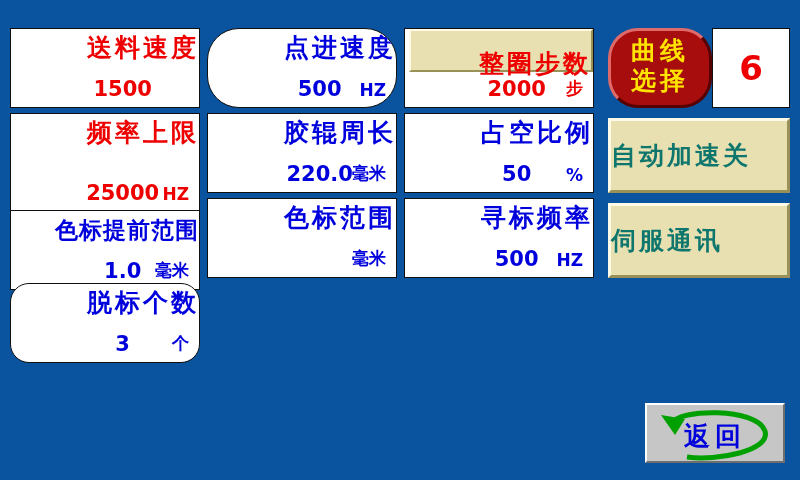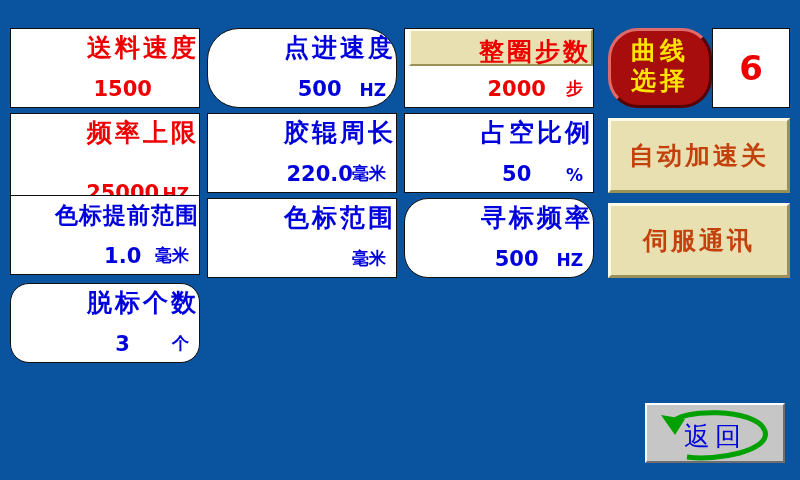--- a/index.html
+++ b/index.html
@@ -40,22 +40,22 @@
   
   .cell-title.banner {
     top: 0;
     left: 4px; right: 0;
     background: #e8e0b0;
     border-top: 2px solid #fdfbe8;
     border-left: 2px solid #fdfbe8;
     border-bottom: 2px solid #9a9159;
     border-right: 2px solid #9a9159;
     box-sizing: border-box;
-    padding-top: 3px;
-    height: 37px;
+    padding-top: 15px;
+    height: 43px;
     line-height: 36px;
   }
 
   .cell-value {
     position: absolute;
     bottom: 6px;
     left: 0;
     width: 72%;
     text-align: center;
     font-size: 21px;
@@ -107,28 +107,27 @@
   }
 
   .btn-beige {
     position: absolute;
     background: #e8e0b0;
     border-top: 3px solid #fdfbe8;
     border-left: 3px solid #fdfbe8;
     border-bottom: 3px solid #9a9159;
     border-right: 3px solid #9a9159;
     box-sizing: border-box;
-    color: #c2410c;
+    color: #0f766e;
     font-size: 25px;
     font-weight: bold;
     letter-spacing: 3px;
     text-align: center;
     display: flex;
     align-items: center;
-    justify-content: center;
   }
 
   
   .btn-return {
     position: absolute;
     left: 645px;
     top: 403px;
     width: 140px;
     height: 60px;
     background: #c6c6c6;
@@ -142,21 +141,21 @@
     position: absolute;
     left: 0; top: 0;
   }
   .btn-return .rlabel {
     position: absolute;
     left: 0; right: 0;
     top: 14px;
     text-align: center;
     color: #0000dd;
     font-size: 26px;
-    font-weight: normal;
+    font-weight: bold;
     letter-spacing: 5px;
   }
 </style>
 </head>
 <body>
 
 <div class="cell" style="left:10px; top:28px; width:190px; height:80px;">
   <div class="cell-title red">送料速度</div>
   <div class="cell-value red">1500</div>
   <div class="cell-unit red"></div>
@@ -185,32 +184,32 @@
   <div class="cell-value blue">220.0</div>
   <div class="cell-unit blue">毫米</div>
 </div>
 
 <div class="cell" style="left:404px; top:113px; width:190px; height:80px;">
   <div class="cell-title blue">占空比例</div>
   <div class="cell-value blue">50</div>
   <div class="cell-unit blue">%</div>
 </div>
 
-<div class="cell" style="left:10px; top:195px; width:190px; height:80px;">
+<div class="cell" style="left:10px; top:210px; width:190px; height:80px;">
   <div class="cell-title blue" style="font-size:23px; letter-spacing:1px;">色标提前范围</div>
   <div class="cell-value blue">1.0</div>
   <div class="cell-unit blue">毫米</div>
 </div>
 
 <div class="cell" style="left:207px; top:198px; width:190px; height:80px;">
   <div class="cell-title blue">色标范围</div>
   <div class="cell-unit blue">毫米</div>
 </div>
 
-<div class="cell" style="left:404px; top:198px; width:190px; height:80px;border-radius:24px;">
+<div class="cell" style="left:404px; top:198px; width:190px; height:80px;">
   <div class="cell-title blue">寻标频率</div>
   <div class="cell-value blue">500</div>
   <div class="cell-unit blue">HZ</div>
 </div>
 
 <div class="cell" style="left:10px; top:283px; width:190px; height:80px;border-radius:19px;">
   <div class="cell-title blue">脱标个数</div>
   <div class="cell-value blue">3</div>
   <div class="cell-unit blue">个</div>
 </div>

